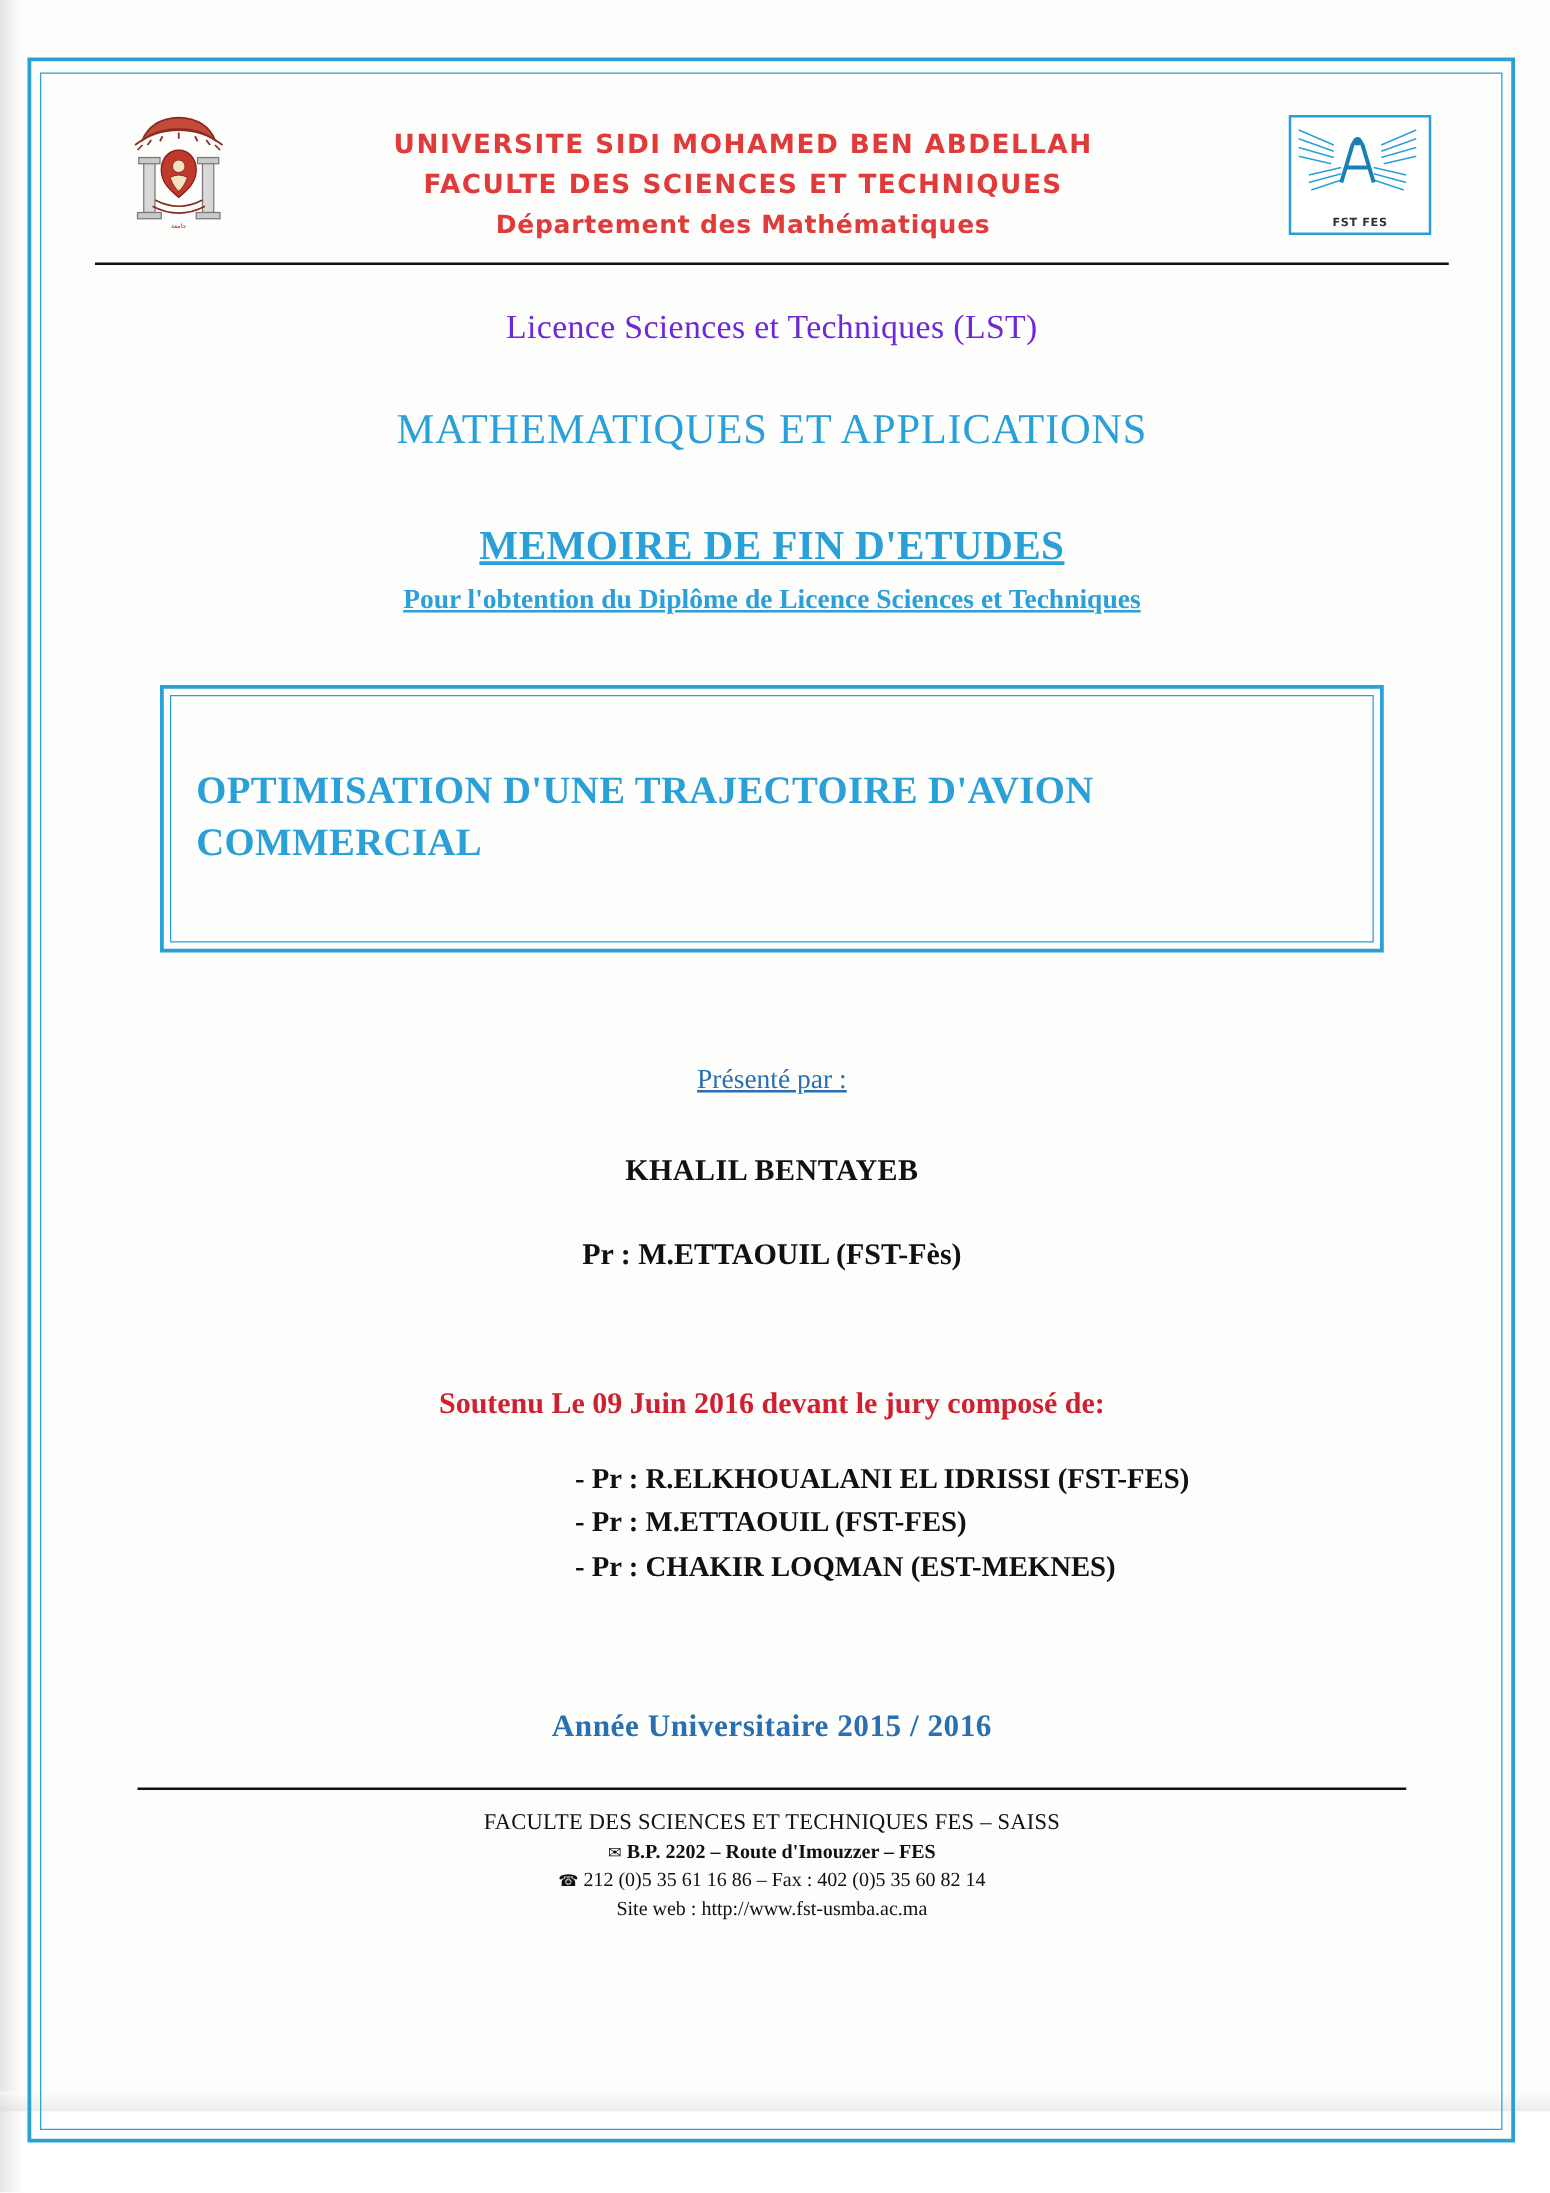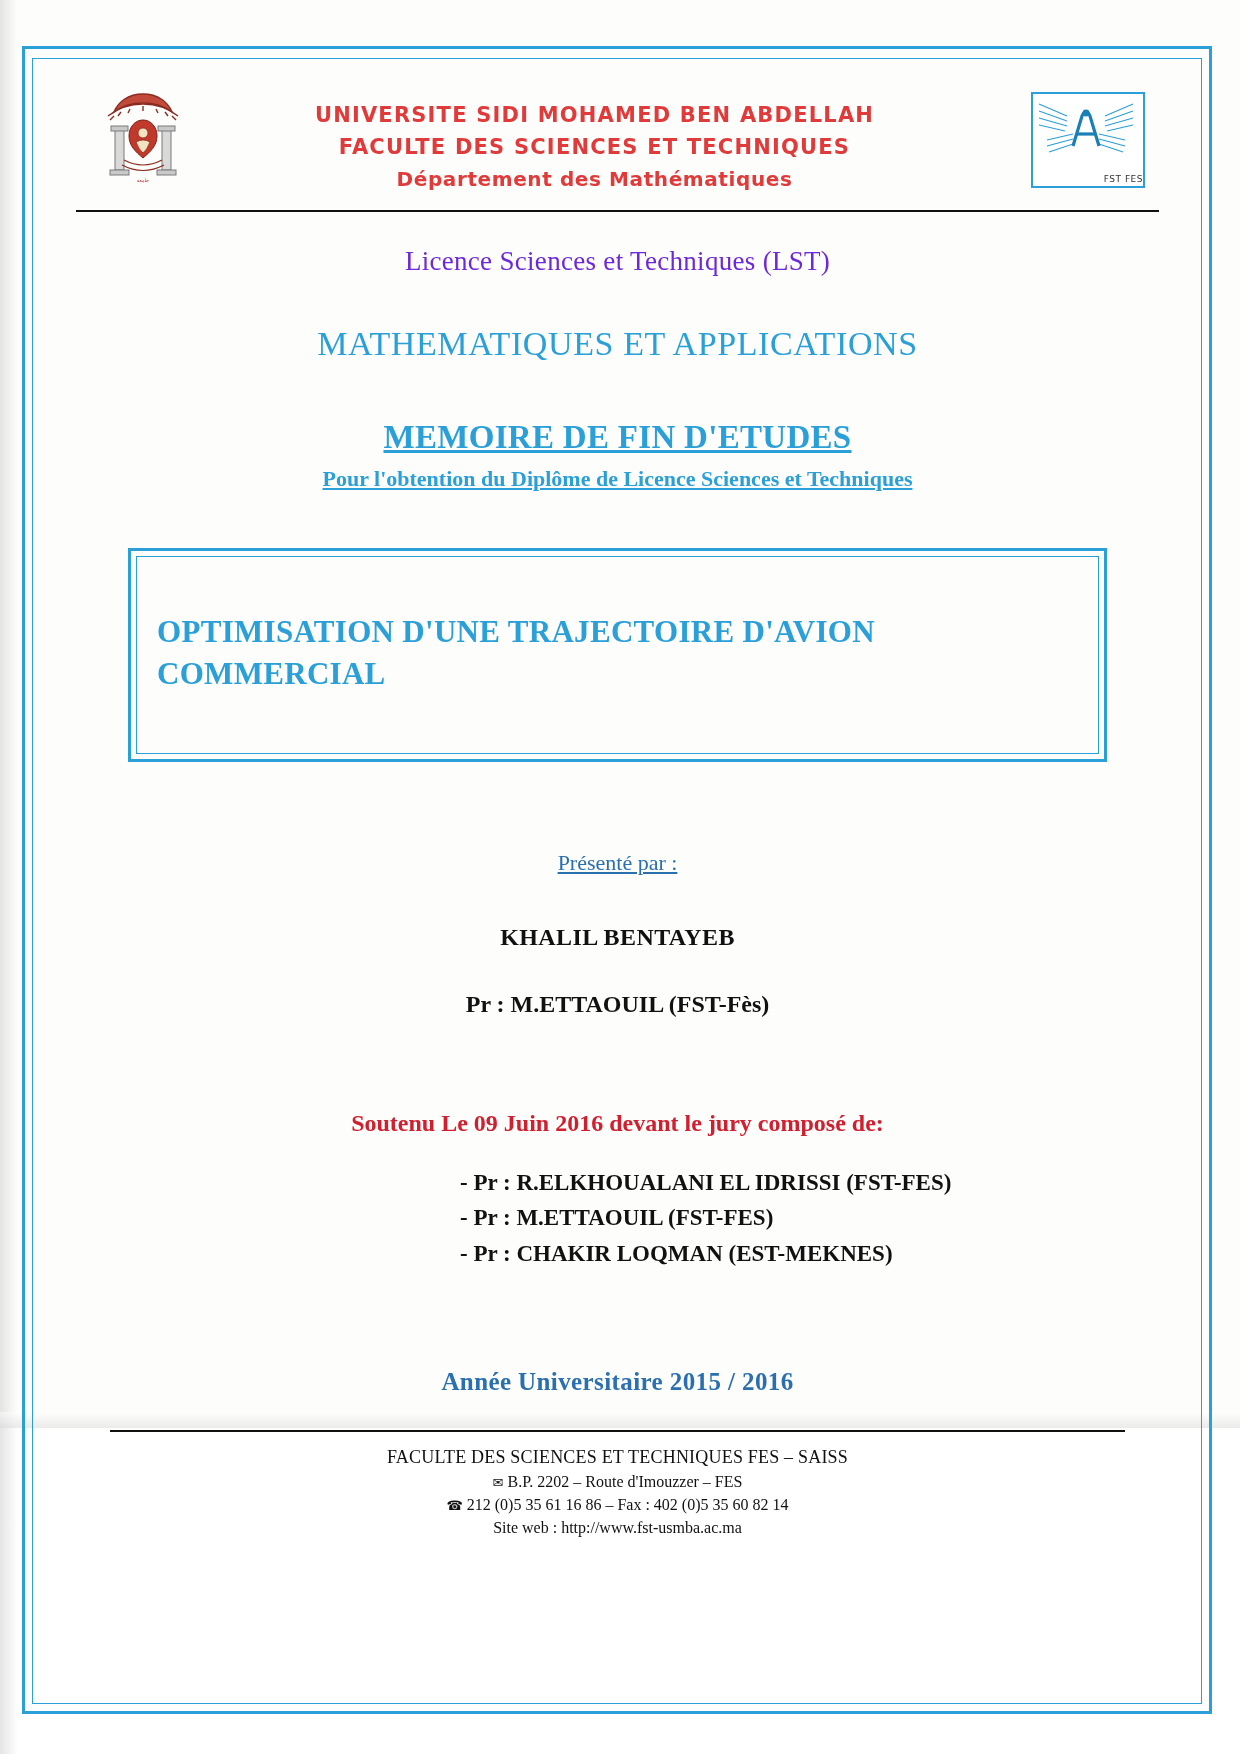--- a/index.html
+++ b/index.html
@@ -13,21 +13,21 @@
     font-family: "Liberation Serif", serif;
     color: #000;
     position: relative;
     overflow: hidden;
   }
 
   .page {
     position: absolute;
     left: 0; top: 0;
     width: 1240px;
-    height: 1428px;
+    height: 1689px;
     background: #fdfdfb;
   }
 
   
   .frame-outer {
     position: absolute;
     left: 22px; top: 46px;
     width: 1190px;
     height: 1668px;
     border: 3px solid #2a9fd8;
@@ -95,24 +95,24 @@
     border: 2px solid #2a9fd8;
     position: relative;
     background: #fff;
     margin-right: 10px;
     margin-top: 6px;
   }
   .fst-logo .caption {
     position: absolute;
     bottom: 2px;
     left: 0; right: 0;
-    text-align: right;
+    text-align: center;
     font-family: "DejaVu Sans", sans-serif;
     font-size: 9px;
-    font-weight: normal;
+    font-weight: bold;
     color: #333;
     letter-spacing: 0.5px;
   }
 
   .rule-top {
     border: 0;
     border-top: 2px solid #111;
     margin: 4px 6px 0 6px;
   }
 
@@ -238,21 +238,21 @@
   
   .footer {
     text-align: center;
     margin-top: 12px;
     color: #111;
     font-size: 17px;
     line-height: 1.45;
     font-family: "Liberation Serif", serif;
   }
   .footer .f1 { font-size: 18px; letter-spacing: 0.2px; }
-  .footer .f2 { font-size: 16px; }
+  .footer .f2 { font-size: 16px; font-weight: bold; }
   .footer .f3 { font-size: 16px; }
   .footer .f4 { font-size: 16px; }
   .glyph { font-family: "DejaVu Sans", sans-serif; font-size: 13px; }
 
   
   .scan-edge-l {
     position: absolute; left: 0; top: 0; width: 18px; height: 1754px;
     background: linear-gradient(to right, #cfcfcf, #ffffff);
     opacity: 0.55;
   }

